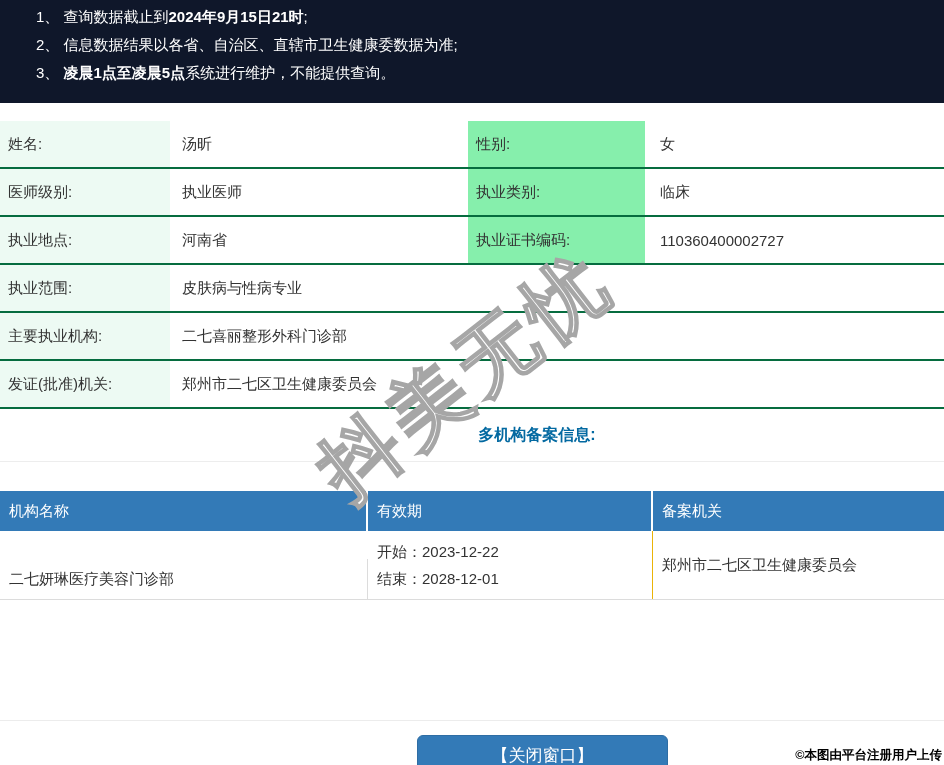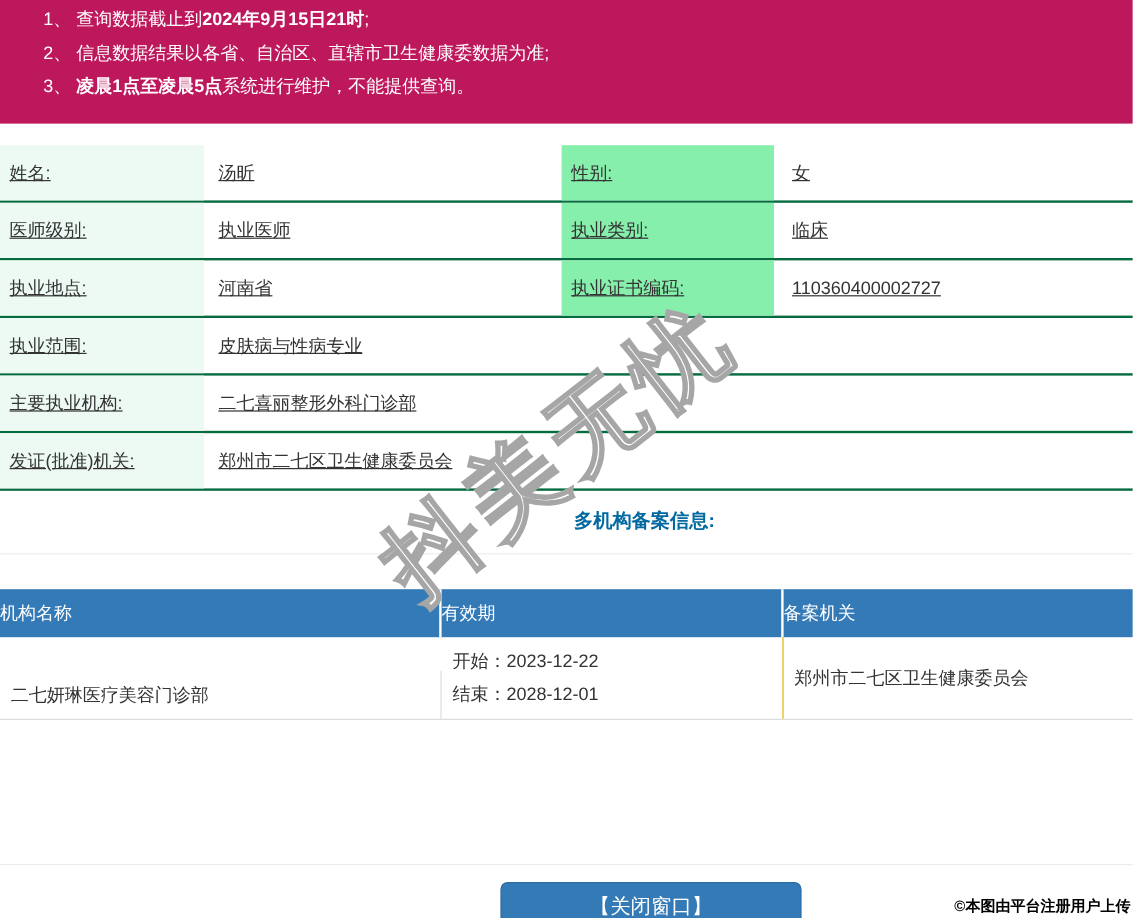--- a/index.html
+++ b/index.html
@@ -4,44 +4,44 @@
 <style>
   html,body{margin:0;padding:0;}
   body{width:944px;height:765px;background:#fff;}
   .page{
     position:relative;width:944px;height:765px;overflow:hidden;background:#fff;
     font-family:"Liberation Sans","DejaVu Sans",sans-serif;color:#333;
   }
   
   .banner{
     position:absolute;top:0;left:0;width:944px;height:103px;box-sizing:border-box;
-    background:#be185d;color:#fff;padding:3px 10px 0 36px;
+    background:#0f172a;color:#fff;padding:3px 10px 0 36px;
     font-size:15px;line-height:28px;
   }
   .banner b{font-weight:bold;}
   
   .info-table{position:absolute;top:121px;left:0;width:944px;}
   .irow{
     display:flex;height:48px;box-sizing:border-box;
     border-bottom:2px solid #066c3f;align-items:stretch;font-size:15px;
   }
-  .irow>div{display:flex;align-items:center;box-sizing:border-box;text-decoration:underline;}
+  .irow>div{display:flex;align-items:center;box-sizing:border-box;}
   .lbl-a{width:170px;background:#edfaf3;padding-left:8px;}
   .val-a{width:298px;padding-left:12px;}
   .lbl-b{width:177px;background:#86efac;padding-left:8px;}
   .val-b{flex:1;padding-left:15px;}
   .val-full{flex:1;padding-left:12px;}
   .section-heading{
     height:52px;line-height:52px;border-bottom:1px solid #ededed;
     font-weight:bold;font-size:16px;text-align:center;padding-left:130px;color:#0369a1;
   }
   
   .filing-table{position:absolute;top:491px;left:0;width:944px;}
   .f-header{display:flex;height:40px;background:#337ab7;color:#fff;font-size:15px;}
-  .f-header>div{display:flex;align-items:center;box-sizing:border-box;}
+  .f-header>div{display:flex;align-items:center;box-sizing:border-box;padding-left:9px;}
   .fh-1{width:368px;border-right:2px solid #fff;}
   .fh-2{width:285px;border-right:2px solid #fff;}
   .fh-3{flex:1;}
   .f-row{display:flex;height:69px;box-sizing:border-box;border-bottom:1px solid #dcdcdc;font-size:15px;}
   .f-row>div{display:flex;flex-direction:column;justify-content:center;box-sizing:border-box;padding-left:9px;}
   .fc-1{width:368px;border-right:1px solid #dcdcdc;margin-top:28px;}
   .fc-2{width:285px;border-right:1px solid #eab308;line-height:27px;}
   .fc-3{flex:1;}
   
   .watermark-svg{

